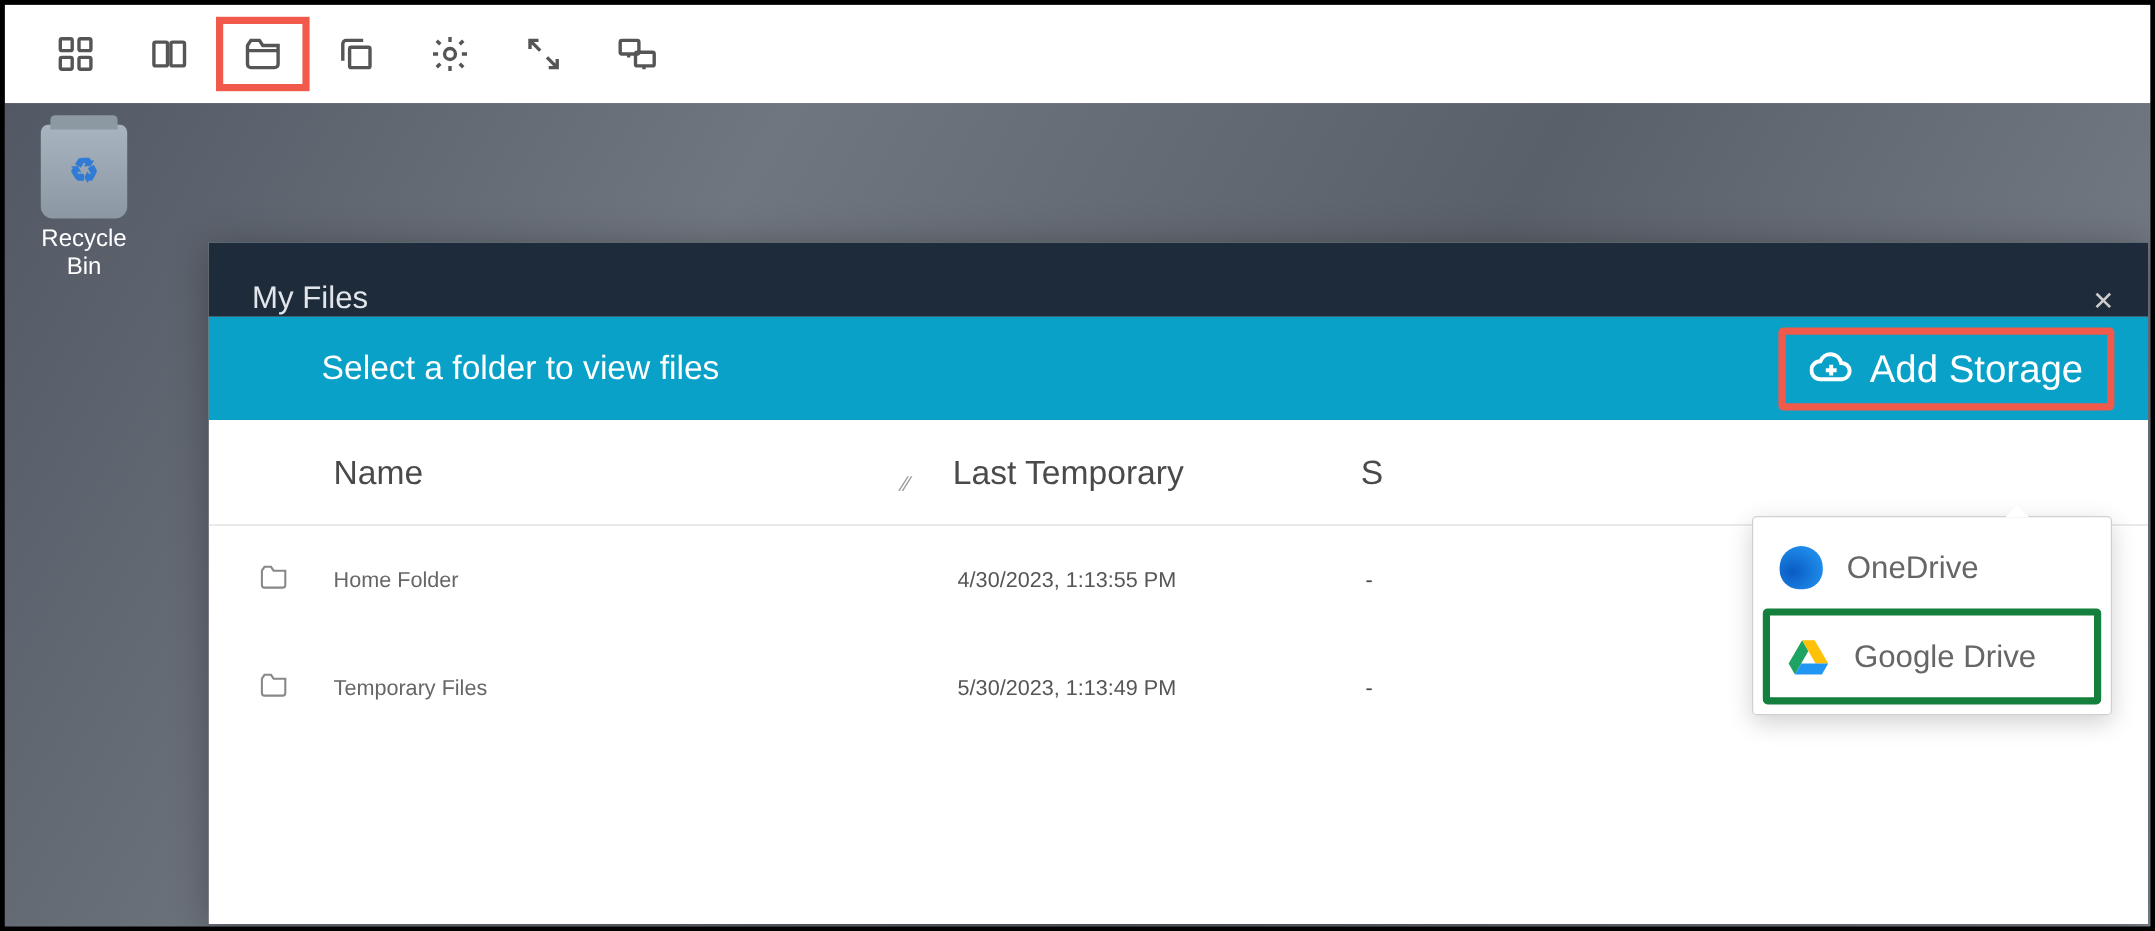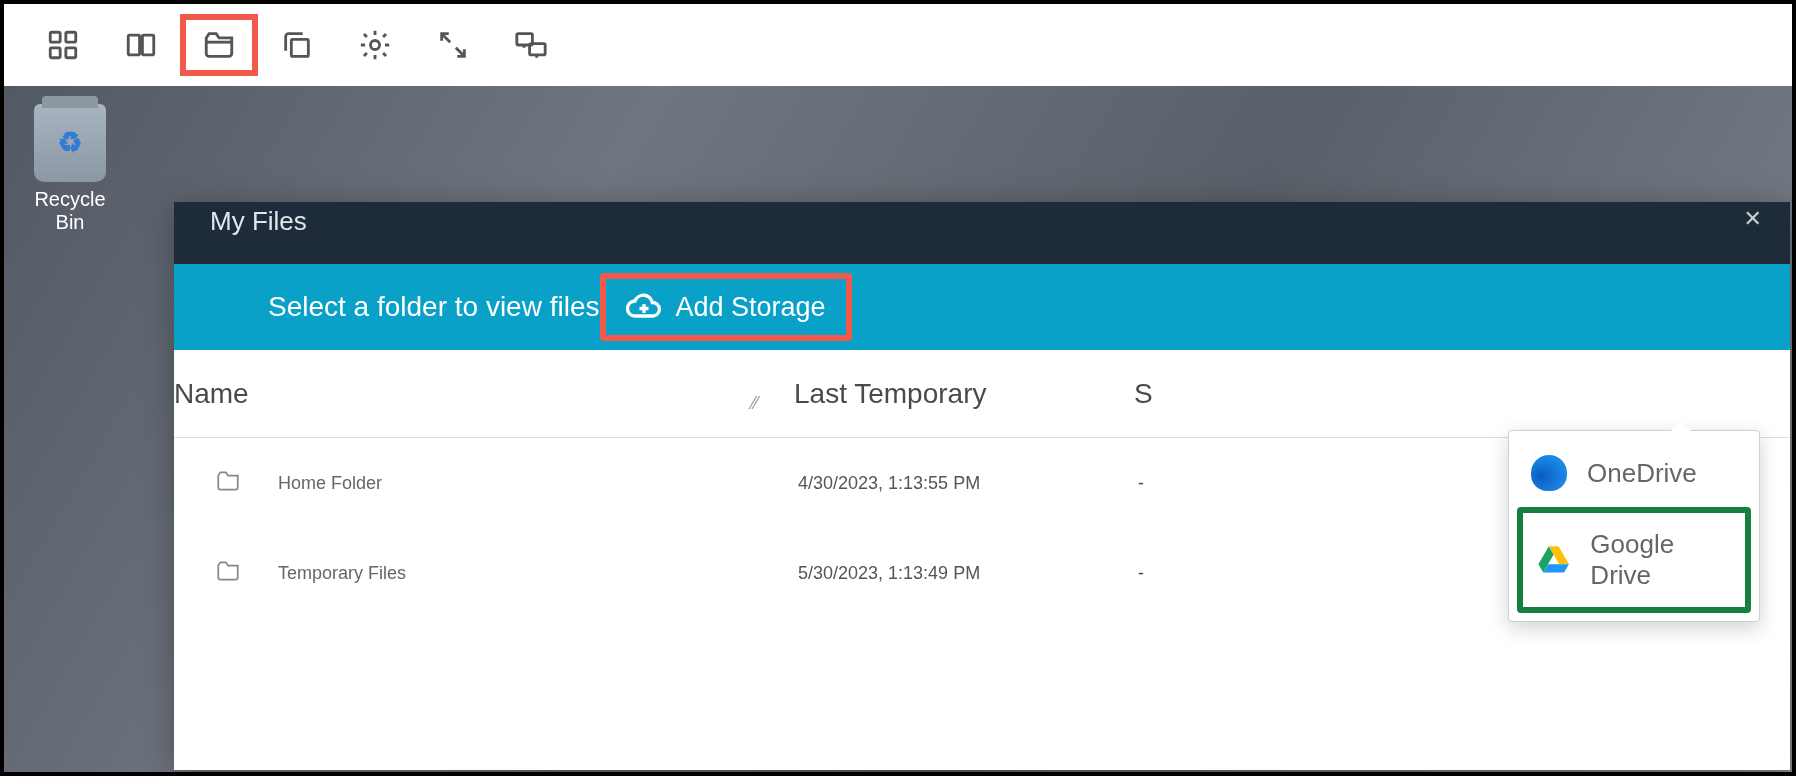--- a/index.html
+++ b/index.html
@@ -72,76 +72,77 @@
     top: 116px; left: 170px; right: 2px; bottom: 2px;
     background: #fff;
     box-shadow: 0 4px 30px rgba(0,0,0,0.3);
     display: flex;
     flex-direction: column;
   }
   .win-title {
     background: #1e2b3a;
     color: #e2e6ea;
     display: flex;
-    align-items: flex-start;
+    align-items: flex-end;
     justify-content: space-between;
     height: 62px;
     padding: 4px 28px 0 36px;
     font-size: 26px;
     font-weight: 300;
   }
   .close-x { font-size: 22px; color: #ccc; cursor:pointer; }
   .banner {
     background: #0aa1c9;
     color: #fff;
     height: 86px;
     display: flex;
     align-items: center;
+    justify-content: space-between;
     padding: 0 28px 0 94px;
     font-size: 28px;
     font-weight: 300;
   }
   .add-storage-wrap { position: relative; }
   .add-storage {
     display: flex; align-items: center; gap: 14px;
-    color: #fff; font-size: 27px;
+    color: #fff; font-size: 32px;
     padding: 10px 20px;
     border: 6px solid #f15a4a;
     border-radius: 4px;
   }
   .add-storage svg { width: 36px; height: 36px; stroke:#fff; fill:none; stroke-width:2.2; }
   .headers {
     display:flex;
     height: 88px;
     align-items: center;
     border-bottom: 1px solid #ddd;
     color: #4a4a4a;
     font-size: 28px;
   }
-  .col-name { flex: 0 0 620px; }
+  .col-name { flex: 0 0 620px; padding-left: 104px; }
   .col-mod  { flex: 0 0 340px; position:relative; }
   .resize-grip { position:absolute; left:-42px; bottom:-4px; color:#999; font-size:18px; }
   .col-size { flex: 0 0 120px; }
   .row {
     display:flex;
     align-items:center;
     height: 90px;
     color:#666;
     font-size:18px;
     font-weight:300;
     padding-left: 32px;
   }
   .row-icon { width:44px; text-align:center; color:#888; }
   .row-name { flex: 0 0 548px; padding-left:28px; color:#666; }
   .row-mod  { flex: 0 0 340px; color:#555; }
   .row-size { flex: 0 0 120px; color:#444; }
   .dropdown {
     position:absolute;
     top: 228px; right: 30px;
-    width: 252px;
+    width: 300px;
     background:#fff;
     border:1px solid #d0d0d0;
     box-shadow:0 6px 20px rgba(0,0,0,0.18);
     border-radius:4px;
     padding:8px;
     z-index:5;
   }
   .dropdown::before{
     content:"";
     position:absolute; top:-10px; right:68px;

